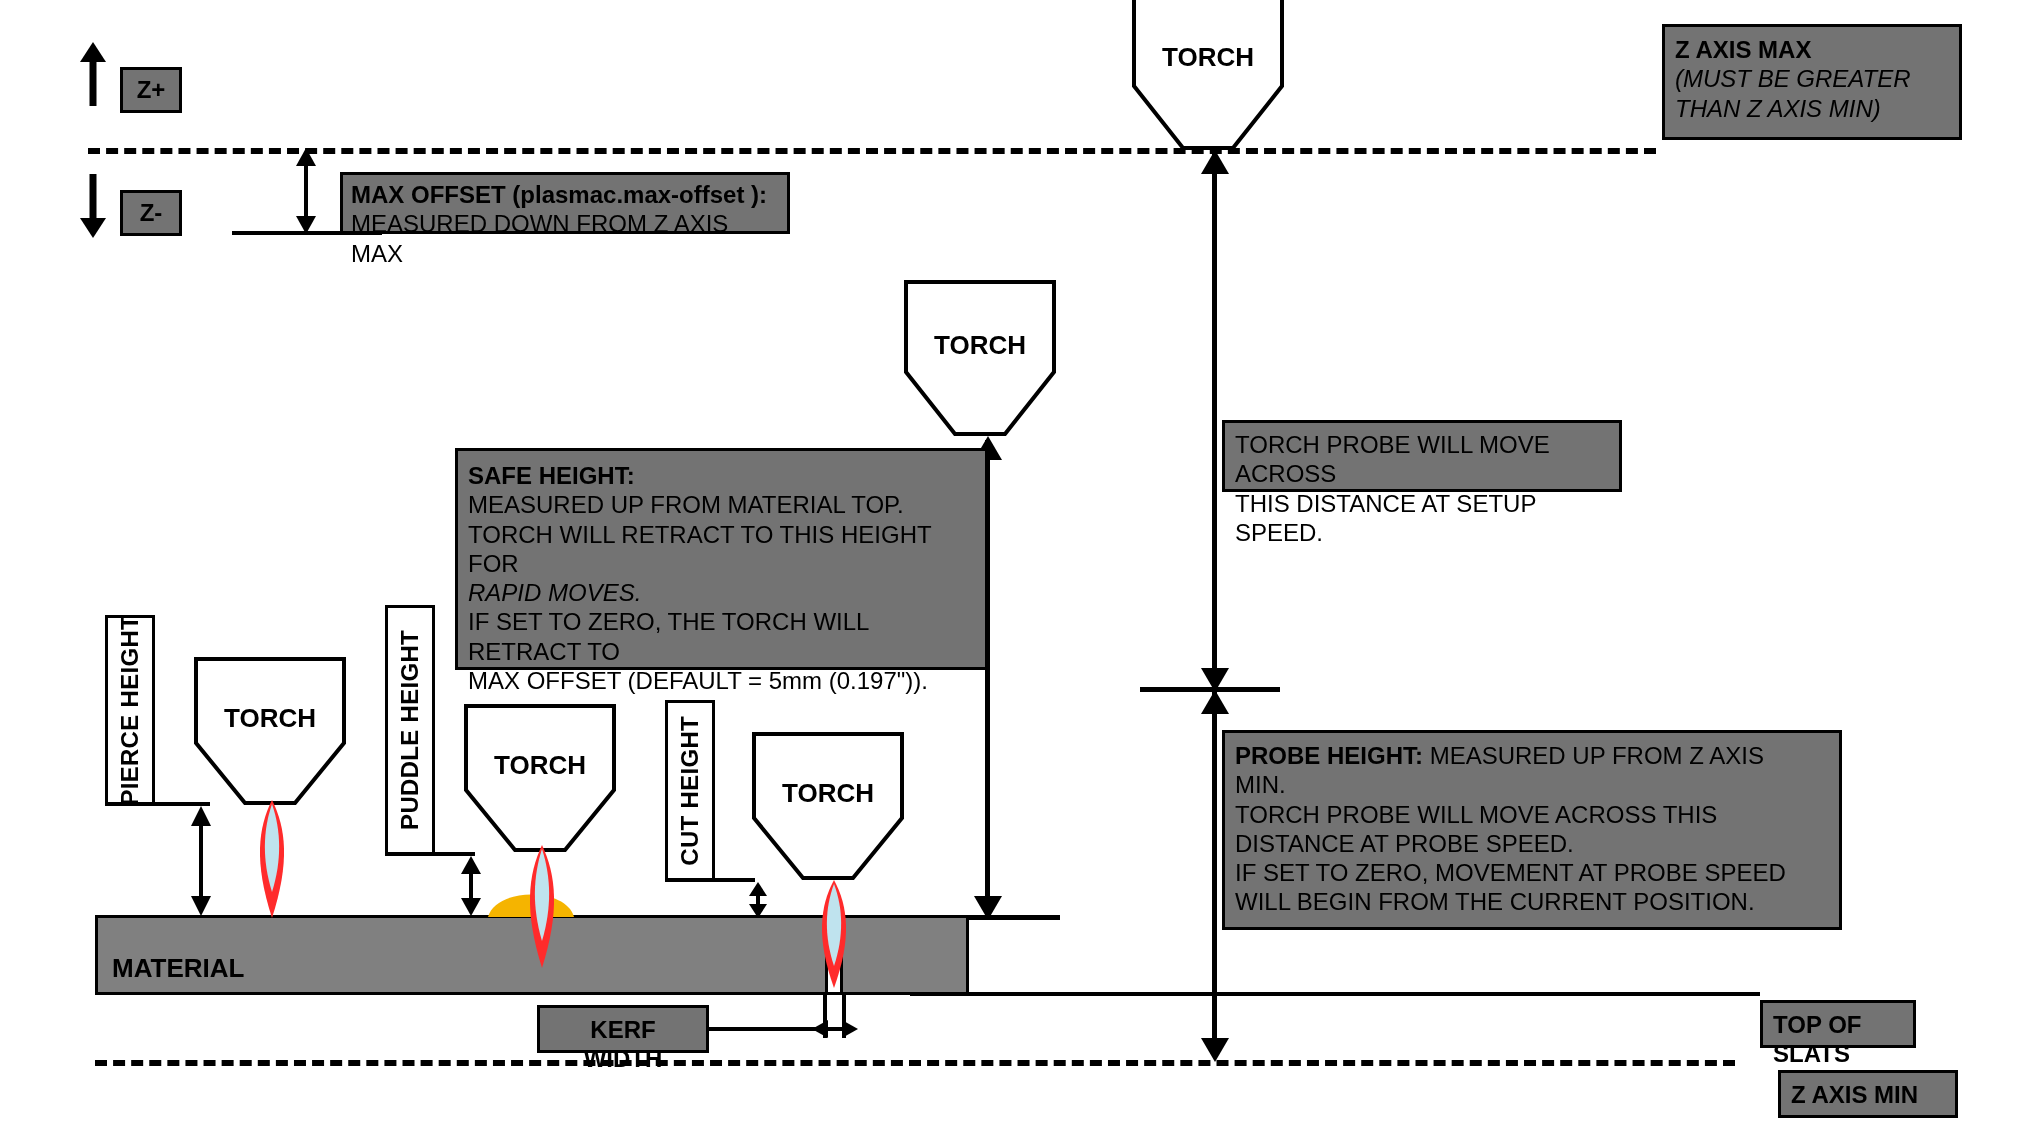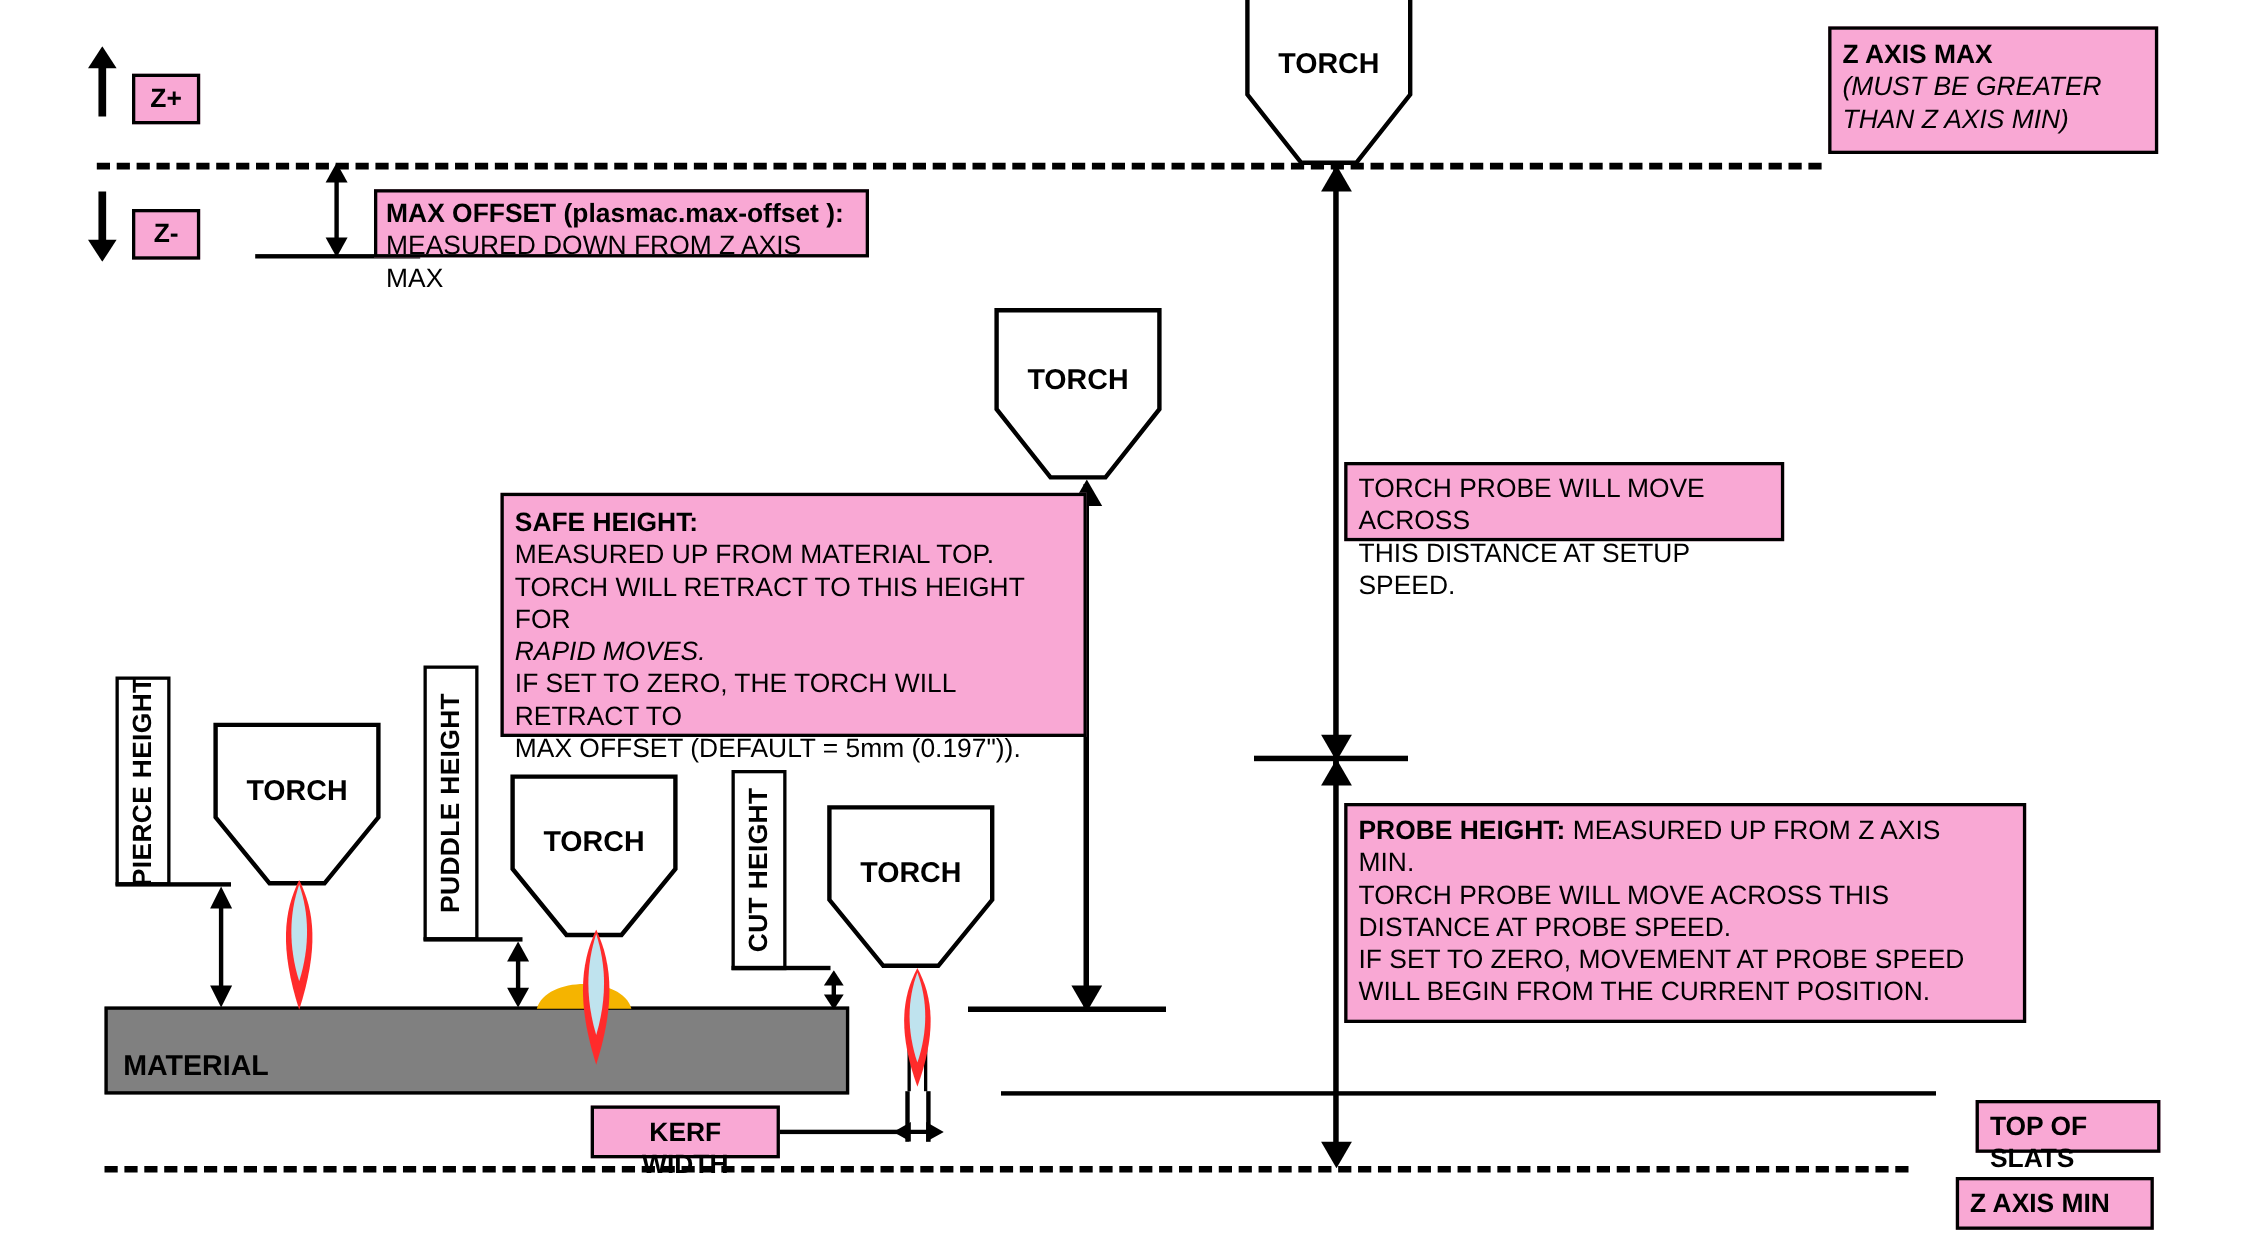--- a/index.html
+++ b/index.html
@@ -1,19 +1,19 @@
 <!DOCTYPE html>
 <html><head>
 <meta charset="utf-8">
 <style>
   html,body{margin:0;padding:0;background:#ffffff;}
   body{font-family:"Liberation Sans", sans-serif;}
   #stage{position:relative;width:2038px;height:1145px;overflow:hidden;background:#fff;}
   .abs{position:absolute;}
-  .box{position:absolute;border:3px solid #000;background:#f9a8d4;box-sizing:border-box;}
+  .box{position:absolute;border:3px solid #000;background:#737373;box-sizing:border-box;}
   .box .txt{display:block;padding:6px 10px;font-size:24px;line-height:1.22;color:#000;}
   .torch{position:absolute;}
   .torch svg{display:block;}
   .torch .label{position:absolute;width:100%;text-align:center;font-weight:bold;font-size:26px;color:#000;}
   .line{position:absolute;background:#000;}
   .dash-h{position:absolute;height:0;border-top:6px dashed #000;}
   .vert-label{position:absolute;border:3px solid #000;background:#fff;box-sizing:border-box;
     display:flex;align-items:center;justify-content:center;}
   .vert-label span{writing-mode:vertical-rl;transform:rotate(180deg);font-size:24px;font-weight:bold;
     white-space:nowrap;letter-spacing:.3px;}
@@ -121,28 +121,28 @@
 
   <div class="box" style="left:455px;top:448px;width:533px;height:222px;">
     <span class="txt bold" style="padding:10px 10px 0 10px;">SAFE HEIGHT:</span>
     <span class="txt plain" style="padding:0 10px;">MEASURED UP FROM MATERIAL TOP.</span>
     <span class="txt plain" style="padding:0 10px;">TORCH WILL RETRACT TO THIS HEIGHT FOR</span>
     <span class="txt plain" style="padding:0 10px;font-style:italic;">RAPID MOVES.</span>
     <span class="txt plain" style="padding:0 10px;">IF SET TO ZERO, THE TORCH WILL RETRACT TO</span>
     <span class="txt plain" style="padding:0 10px;">MAX OFFSET (DEFAULT = 5mm (0.197")).</span>
   </div>
 
-  <div class="material" style="left:95px;top:915px;width:677px;height:80px;">
+  <div class="material" style="left:95px;top:915px;width:874px;height:80px;">
     <span>MATERIAL</span>
   </div>
 
   <div class="abs" style="left:825px;top:918px;width:18px;height:74px;background:#fff;border-left:3px solid #000;border-right:3px solid #000;box-sizing:border-box;"></div>
 
   <div class="line" style="left:910px;top:992px;width:850px;height:4px;"></div>
-  <div class="box" style="left:1760px;top:1000px;width:168px;height:48px;margin-left:36px;">
+  <div class="box" style="left:1760px;top:1000px;width:156px;height:48px;">
     <span class="txt bold" style="padding:7px 10px;">TOP OF SLATS</span>
   </div>
 
   <div class="dash-h" style="left:95px;top:1060px;width:1640px;"></div>
   <div class="box" style="left:1778px;top:1070px;width:180px;height:48px;">
     <span class="txt bold" style="padding:7px 10px;">Z AXIS MIN</span>
   </div>
 
   <div class="vert-label" style="left:105px;top:615px;width:50px;height:190px;">
     <span>PIERCE HEIGHT</span>

